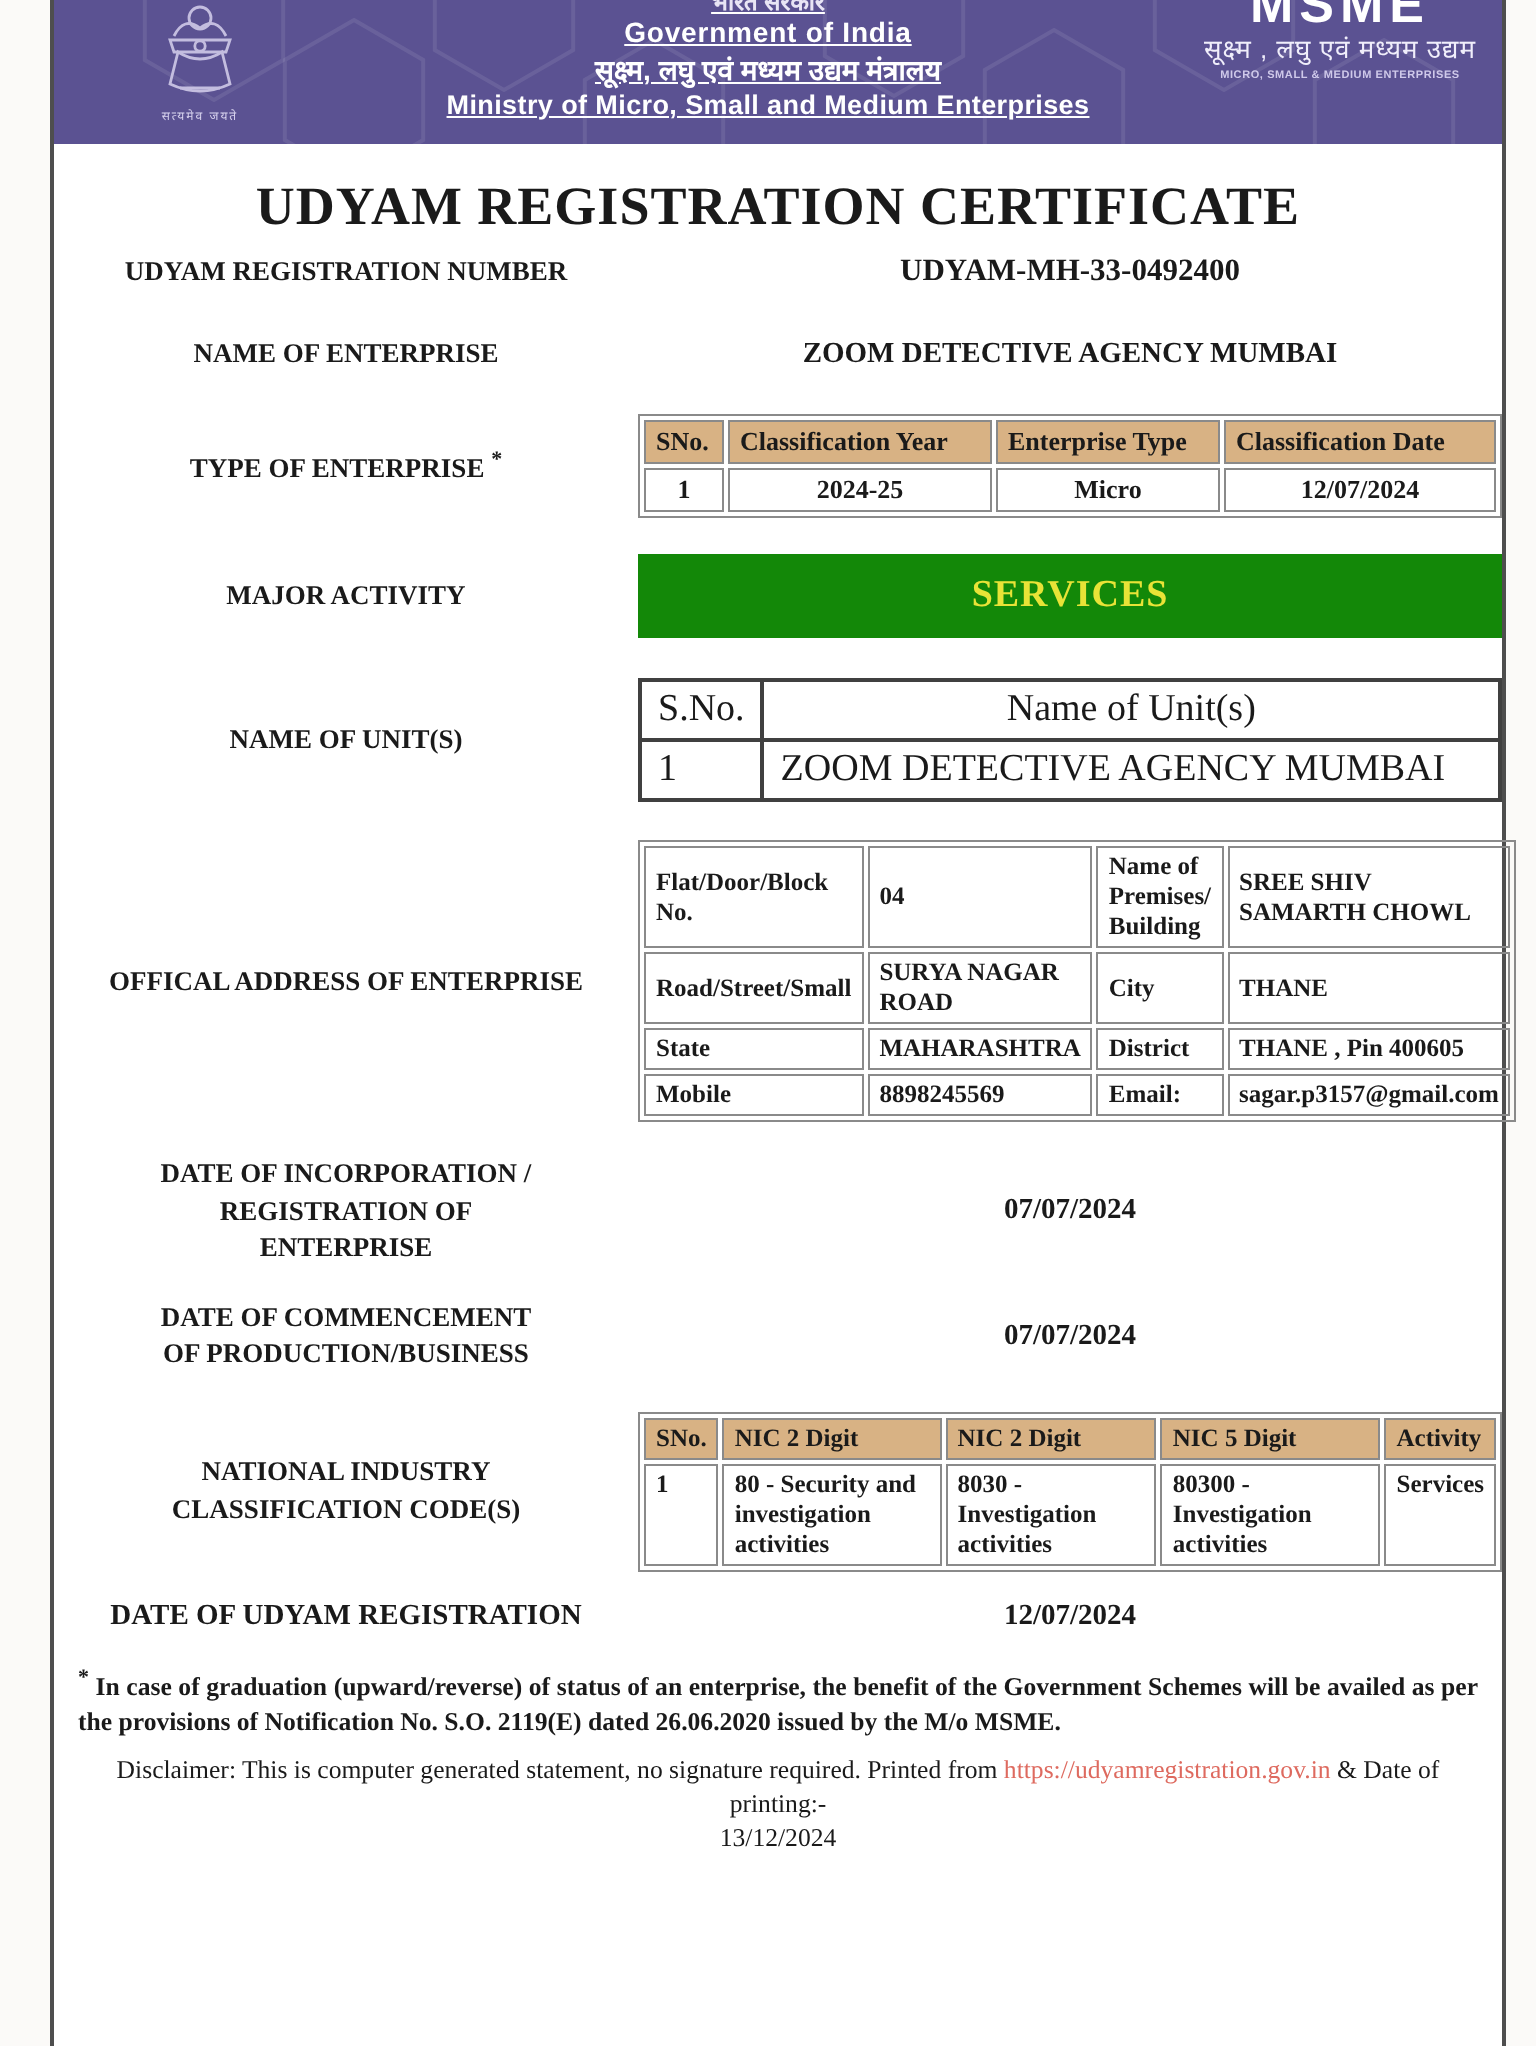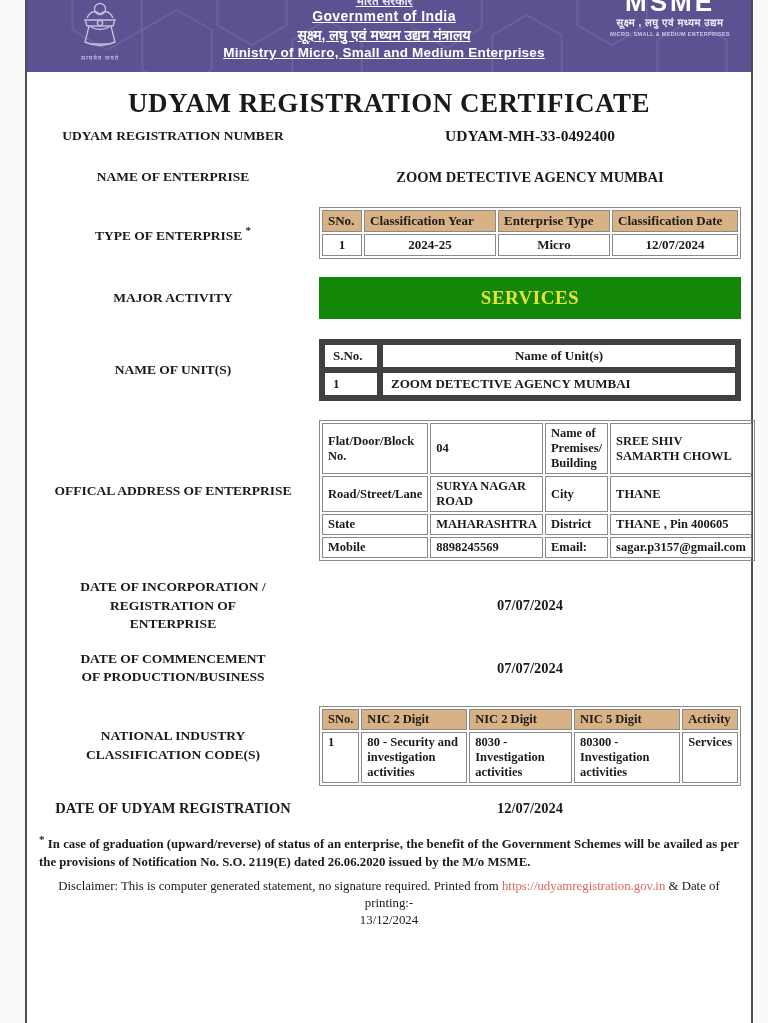--- a/index.html
+++ b/index.html
@@ -40,45 +40,45 @@
   .min-hi { font-size:14px; font-weight:bold; margin-top:1px; }
   .min-en { font-size:13.5px; font-weight:bold; letter-spacing:.2px; margin-top:1px; }
   .msme-logo {
     position:absolute; right:12px; top:0; width:138px; text-align:center;
   }
   .msme-acronym-clip { height:13px; overflow:hidden; }
   .msme-acronym-clip span {
     display:block; margin-top:-13px;
     font-size:26px; font-weight:800; letter-spacing:3px; color:#ffffff;
   }
-  .msme-hi { font-size:10px; font-weight:bold; color:#f0eefb; margin-top:2px; letter-spacing:.5px; }
+  .msme-hi { font-size:13px; font-weight:normal; color:#f0eefb; margin-top:2px; letter-spacing:.5px; }
   .msme-en { font-size:5.5px; font-weight:bold; color:#cfc9ea; margin-top:2px; letter-spacing:.3px; }
   
   .cert-title {
     margin:16px 0 0 0; text-align:center;
     font-size:27px; font-weight:bold; letter-spacing:.5px;
   }
   
   .row { display:flex; align-items:center; }
   .lbl {
     width:292px; flex:0 0 292px; text-align:center;
     font-weight:bold; font-size:13.5px; padding:0 28px; line-height:1.35;
   }
   .lbl.wide { padding:0 8px; }
-  .rcol { flex:1; padding-right:10px; }
+  .rcol { flex:1; }
   .val { text-align:center; font-weight:bold; font-size:14.5px; }
   sup.star { font-size:11px; }
   
   table { width:100%; font-family:"Liberation Serif", serif; }
   .spaced { border-collapse:separate; border-spacing:2px; border:1px solid #8a8a8a; }
   .spaced th, .spaced td { border:1px solid #8a8a8a; padding:2px 5px; font-size:13px; font-weight:bold; }
   .spaced th { background:#d8b284; text-align:left; }
   .spaced td { text-align:center; }
   .collapsed { border-collapse:collapse; }
-  .collapsed th, .collapsed td { border:6px solid #404040; padding:3px 8px; font-size:13px; font-weight:bold; }
+  .collapsed th, .collapsed td { border:2px solid #404040; padding:3px 8px; font-size:19px; font-weight:normal; }
   .addr td { text-align:left; vertical-align:middle; font-size:12.5px; }
   .nic-tbl td { text-align:left; vertical-align:top; font-size:12.5px; }
   .nic-tbl th { font-size:12.5px; }
   .major-bar {
     background:#138808; color:#e8e337;
     text-align:center; font-weight:bold; font-size:19px;
     padding:10px 0; letter-spacing:.5px;
   }
   
   .footnote {
@@ -212,21 +212,21 @@
     <div class="rcol">
       <table class="spaced addr">
         <tbody>
             <tr>
           <td style="width:106px">Flat/Door/Block No.</td>
           <td style="width:108px">04</td>
           <td style="width:66px">Name of Premises/ Building</td>
           <td>SREE SHIV SAMARTH CHOWL</td>
         </tr>
         <tr>
-          <td>Road/Street/Lane</td>
+          <td>Road/Street/Small</td>
           <td>SURYA NAGAR ROAD</td>
           <td>City</td>
           <td>THANE</td>
         </tr>
         <tr>
           <td>State</td>
           <td>MAHARASHTRA</td>
           <td>District</td>
           <td>THANE , Pin 400605</td>
         </tr>

